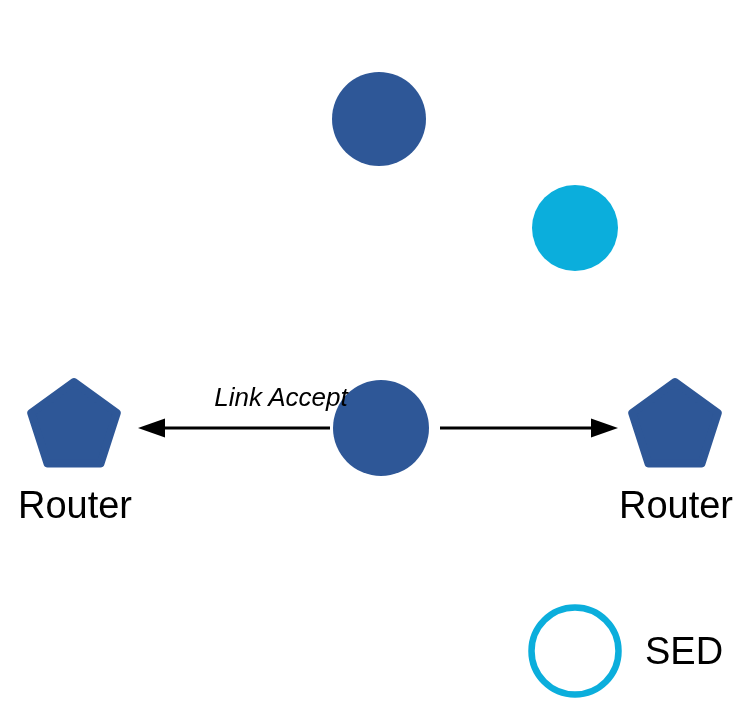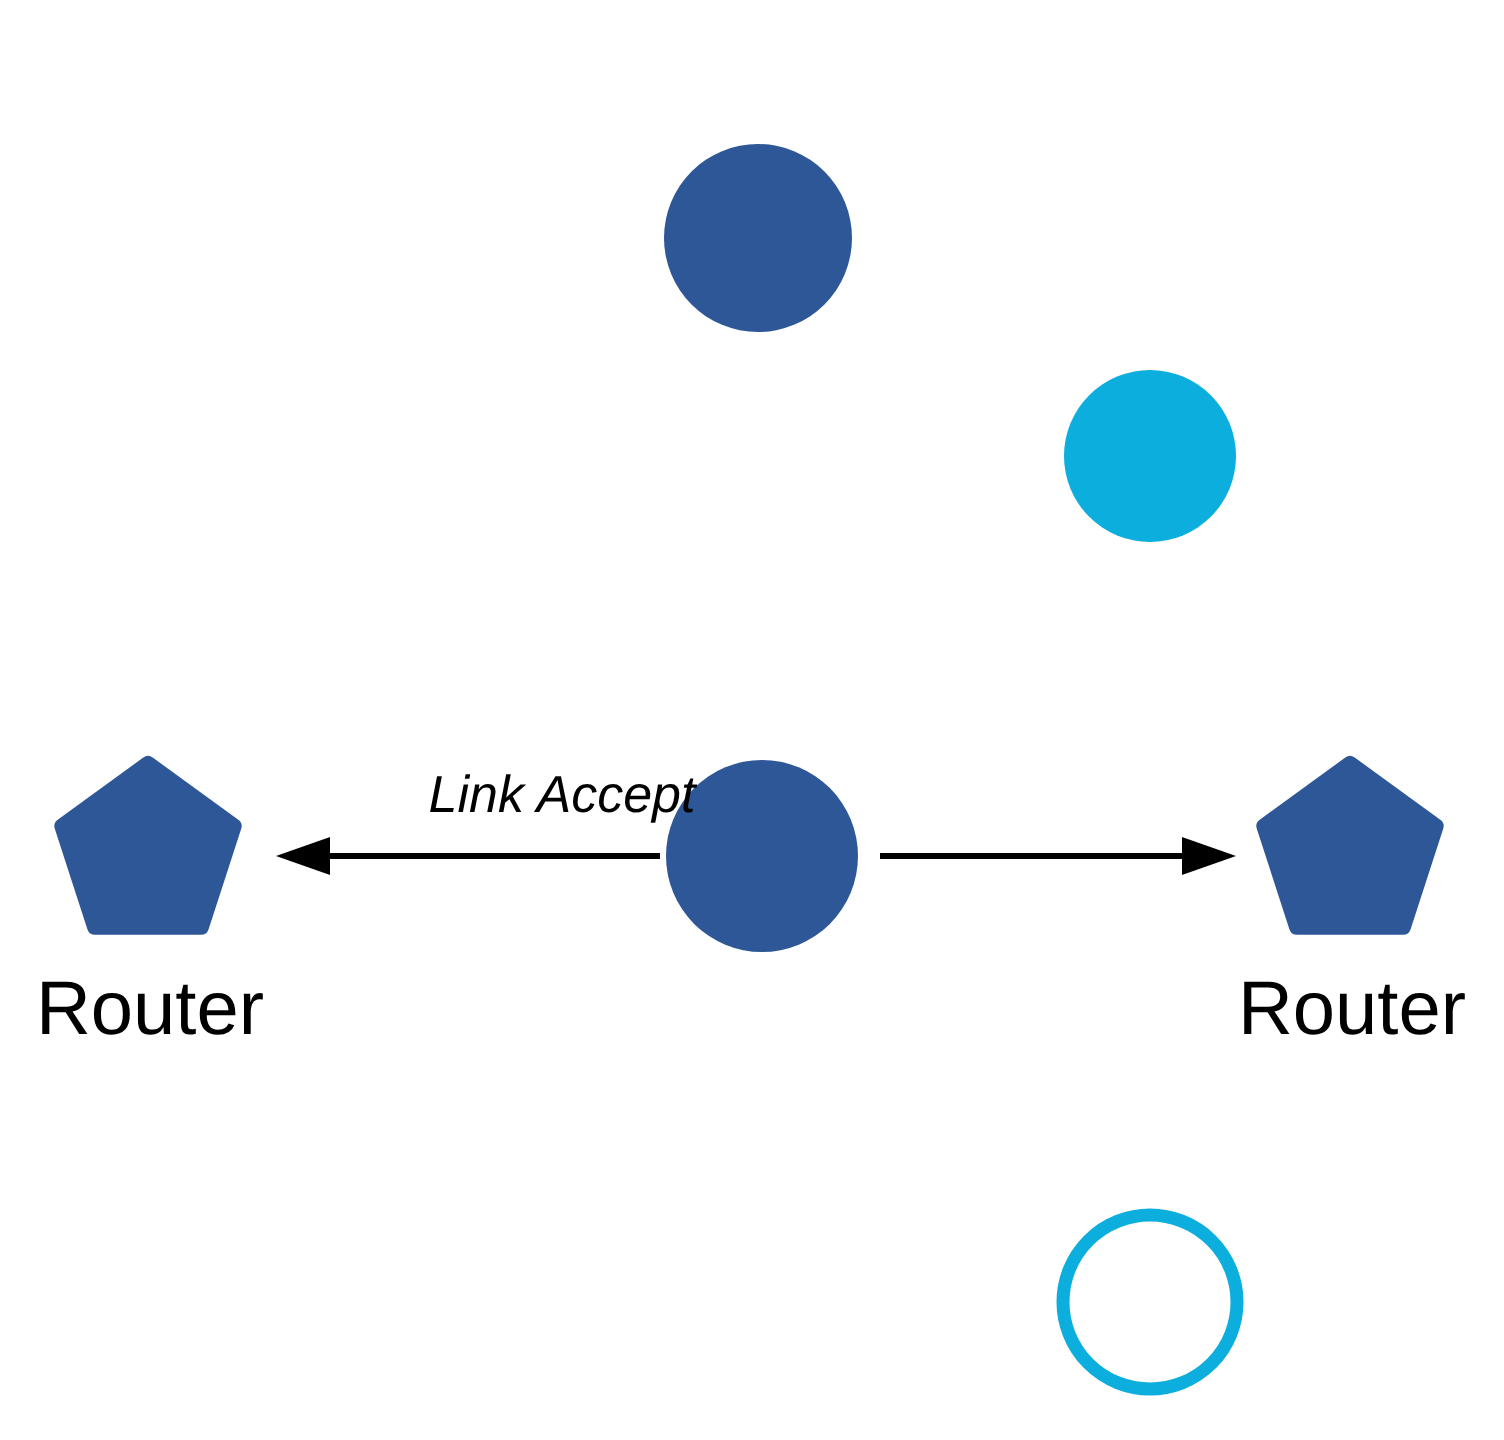--- a/index.html
+++ b/index.html
@@ -74,14 +74,15 @@
   </svg>
 
 
 
   <div class="edge-label" style="left:241px; top:382px;margin-left:40px;">Link Accept</div>
 
   <div class="node-label centered" style="left:75px; top:483px;">Router</div>
 
   <div class="node-label centered" style="left:676px; top:483px;">Router</div>
 
+  <div class="node-label" style="left:645px; top:629px;">SED</div>
 
 </div>
 
 </body></html>

